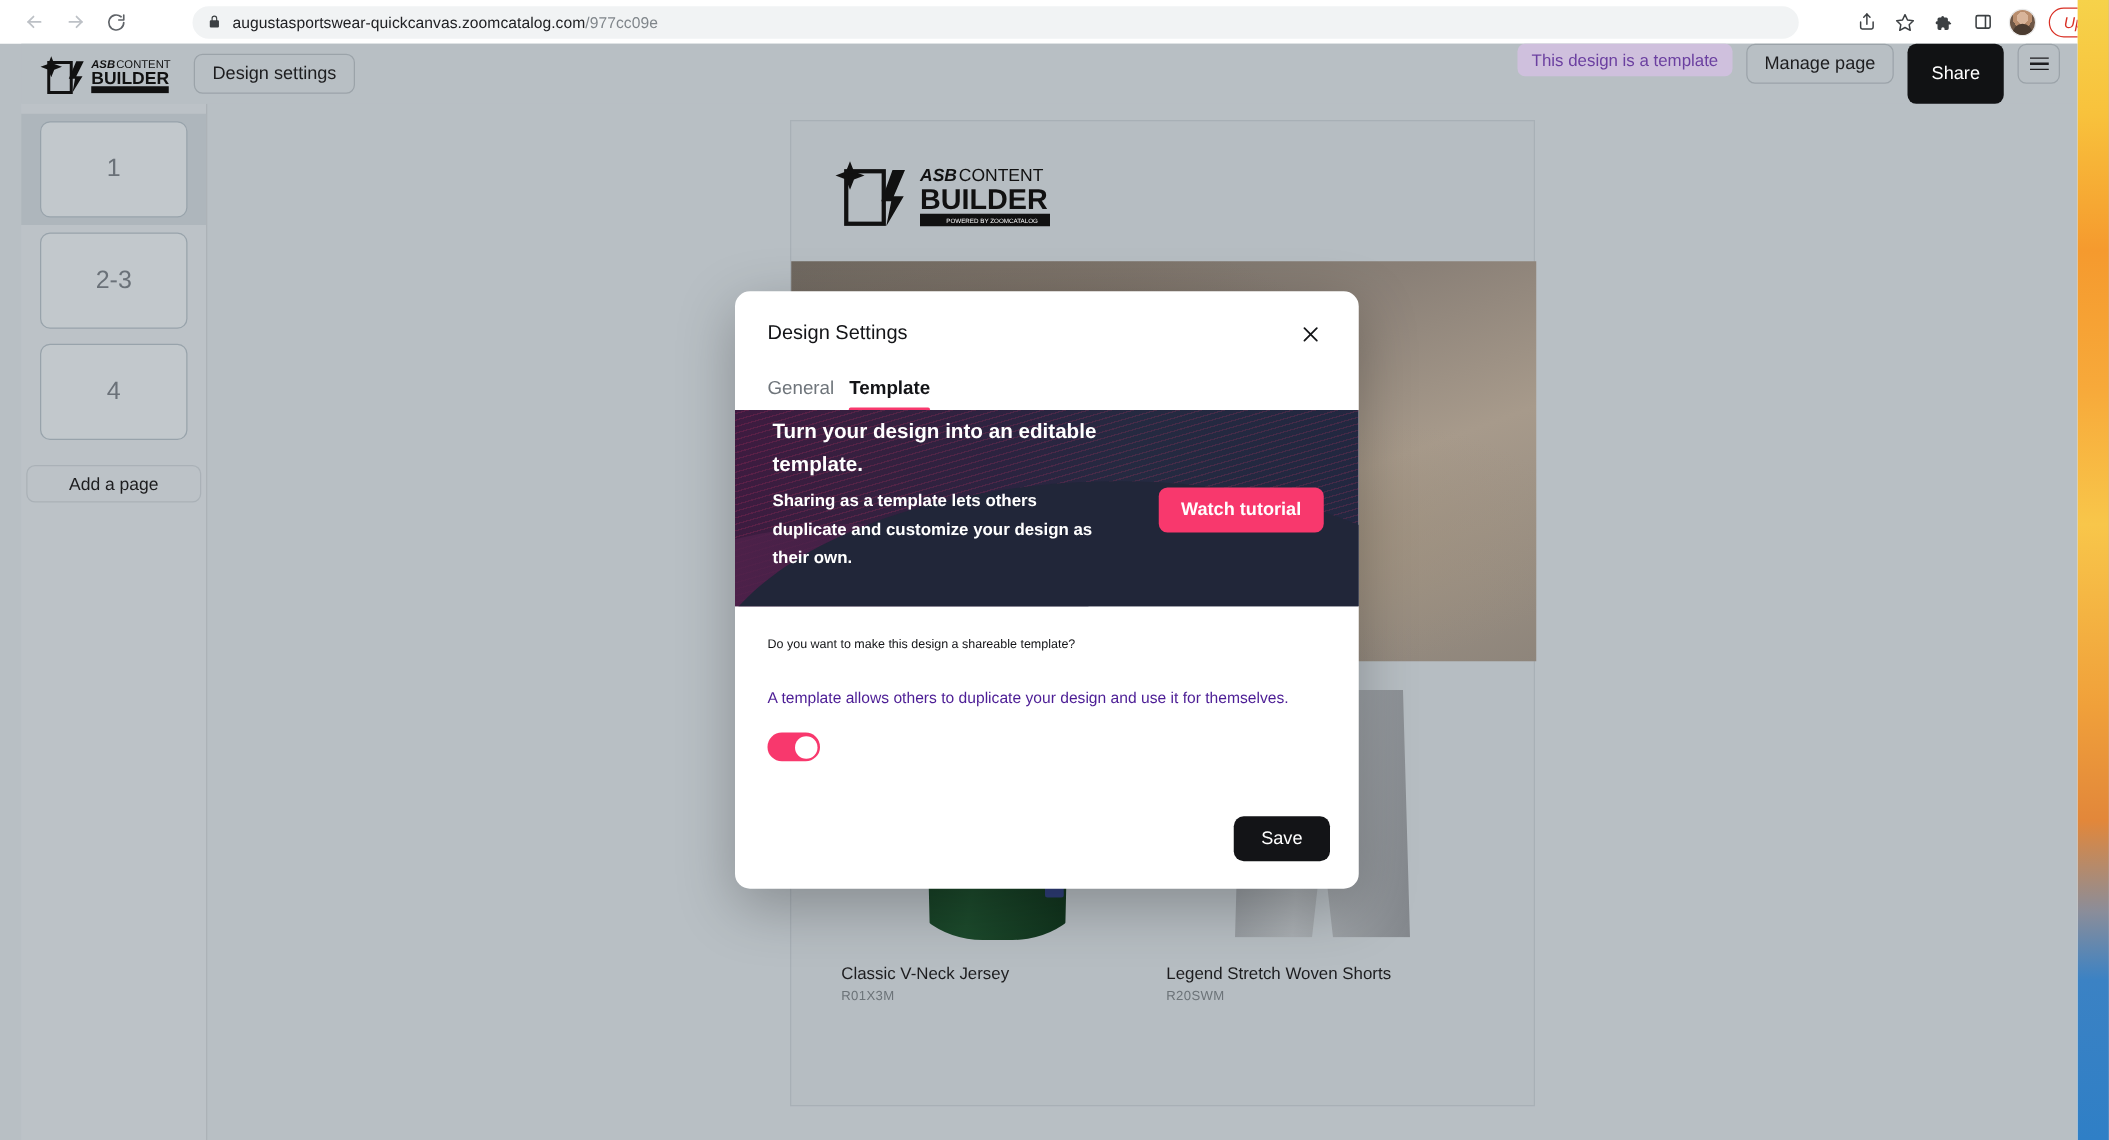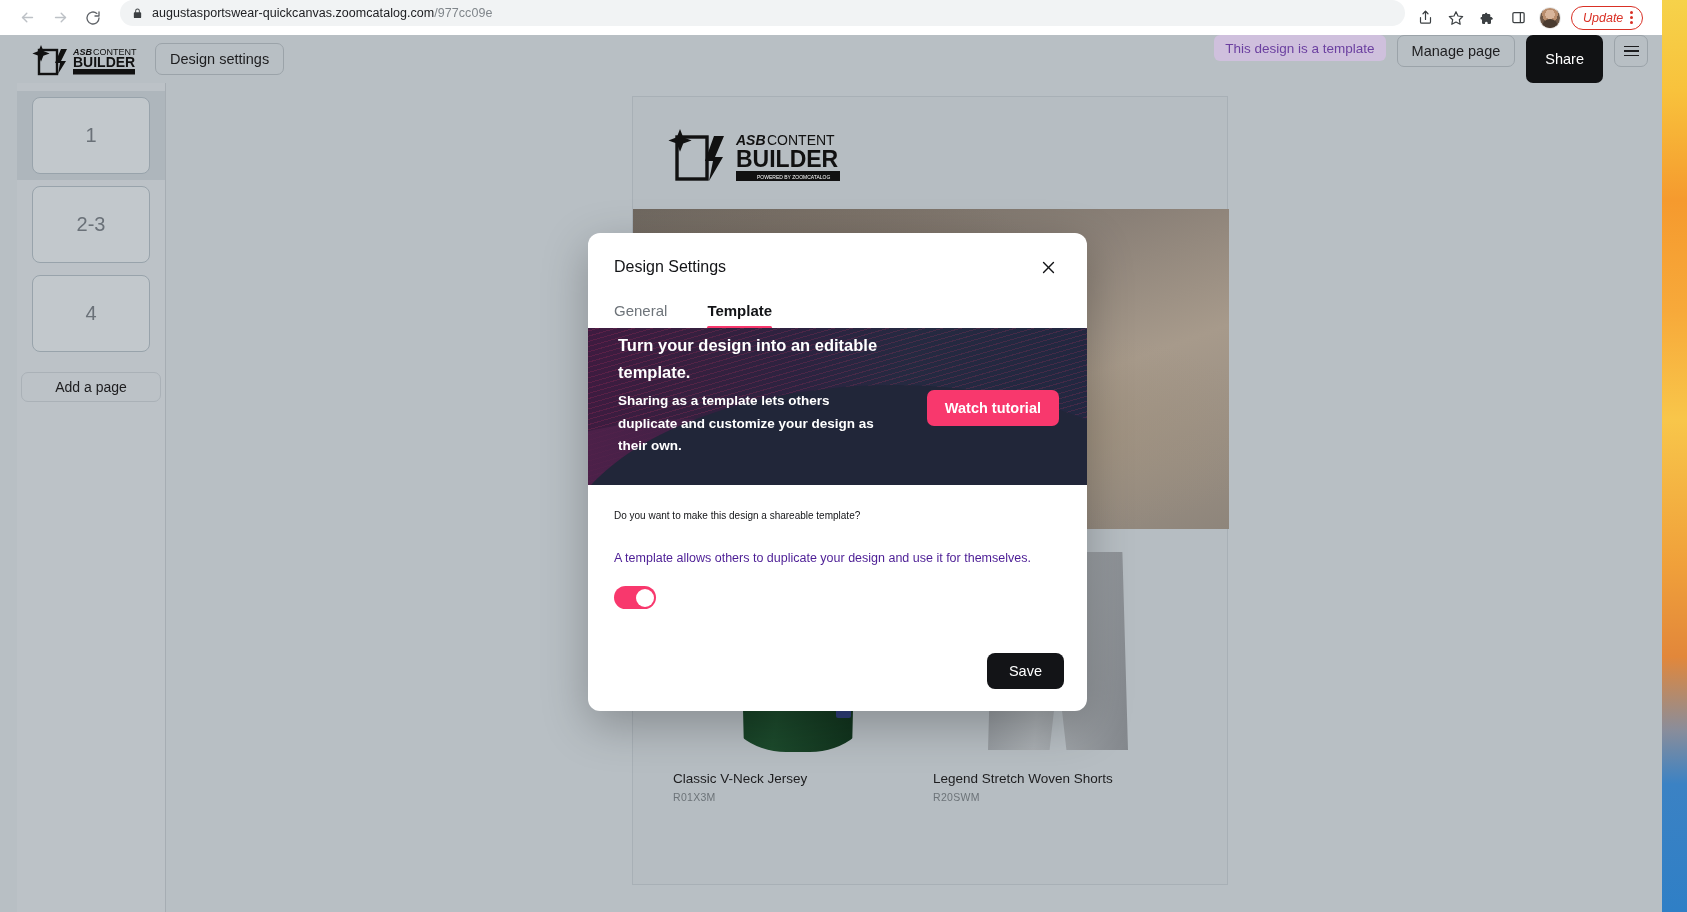--- a/index.html
+++ b/index.html
@@ -21,21 +21,21 @@
   }
 
   
   #browser-window {
     position: absolute; top: 0; left: 0; width: 1662px; height: 912px;
     background: #ffffff; z-index: 1; overflow: hidden;
   }
   #browser-toolbar {
     position: relative; height: 35px; width: 100%;
     background: #ffffff;
-    display: flex; padding: 0 12px;
+    display: flex; align-items: center; padding: 0 12px; gap: 34px;
   }
   .nav-btns { display: flex; align-items: center; gap: 3px; }
   .nav-btn {
     width: 30px; height: 30px; border-radius: 50%;
     display: flex; align-items: center; justify-content: center;
     color: #5f6368;
   }
   .nav-btn svg { display: block; }
   .nav-btn.disabled { color: #bdc1c6; }
 
@@ -213,21 +213,21 @@
   #modal-head {
     padding: 25px 26px 0 26px; display: flex; align-items: flex-start;
   }
   #modal-title { font-size: 16px; color: #131417; font-weight: normal; }
   #modal-close {
     margin-left: auto; width: 26px; height: 26px; margin-top: -4px;
     display: flex; align-items: center; justify-content: center;
     cursor: pointer; color: #131417; background: none; border: none;
   }
   #modal-tabs {
-    display: flex; gap: 40px; padding: 0 26px; margin-top: 22px;
+    display: flex; gap: 12px; padding: 0 26px; margin-top: 22px;
     position: relative;
   }
   .tab {
     font-size: 15px; padding-bottom: 9px; cursor: pointer;
     color: #6e747a; position: relative; background: none; border: none;
     font-family: "Liberation Sans", sans-serif;
   }
   .tab.active { color: #131417; font-weight: bold; }
   .tab.active::after {
     content: ""; position: absolute; left: 0; right: 0; bottom: -1px;

